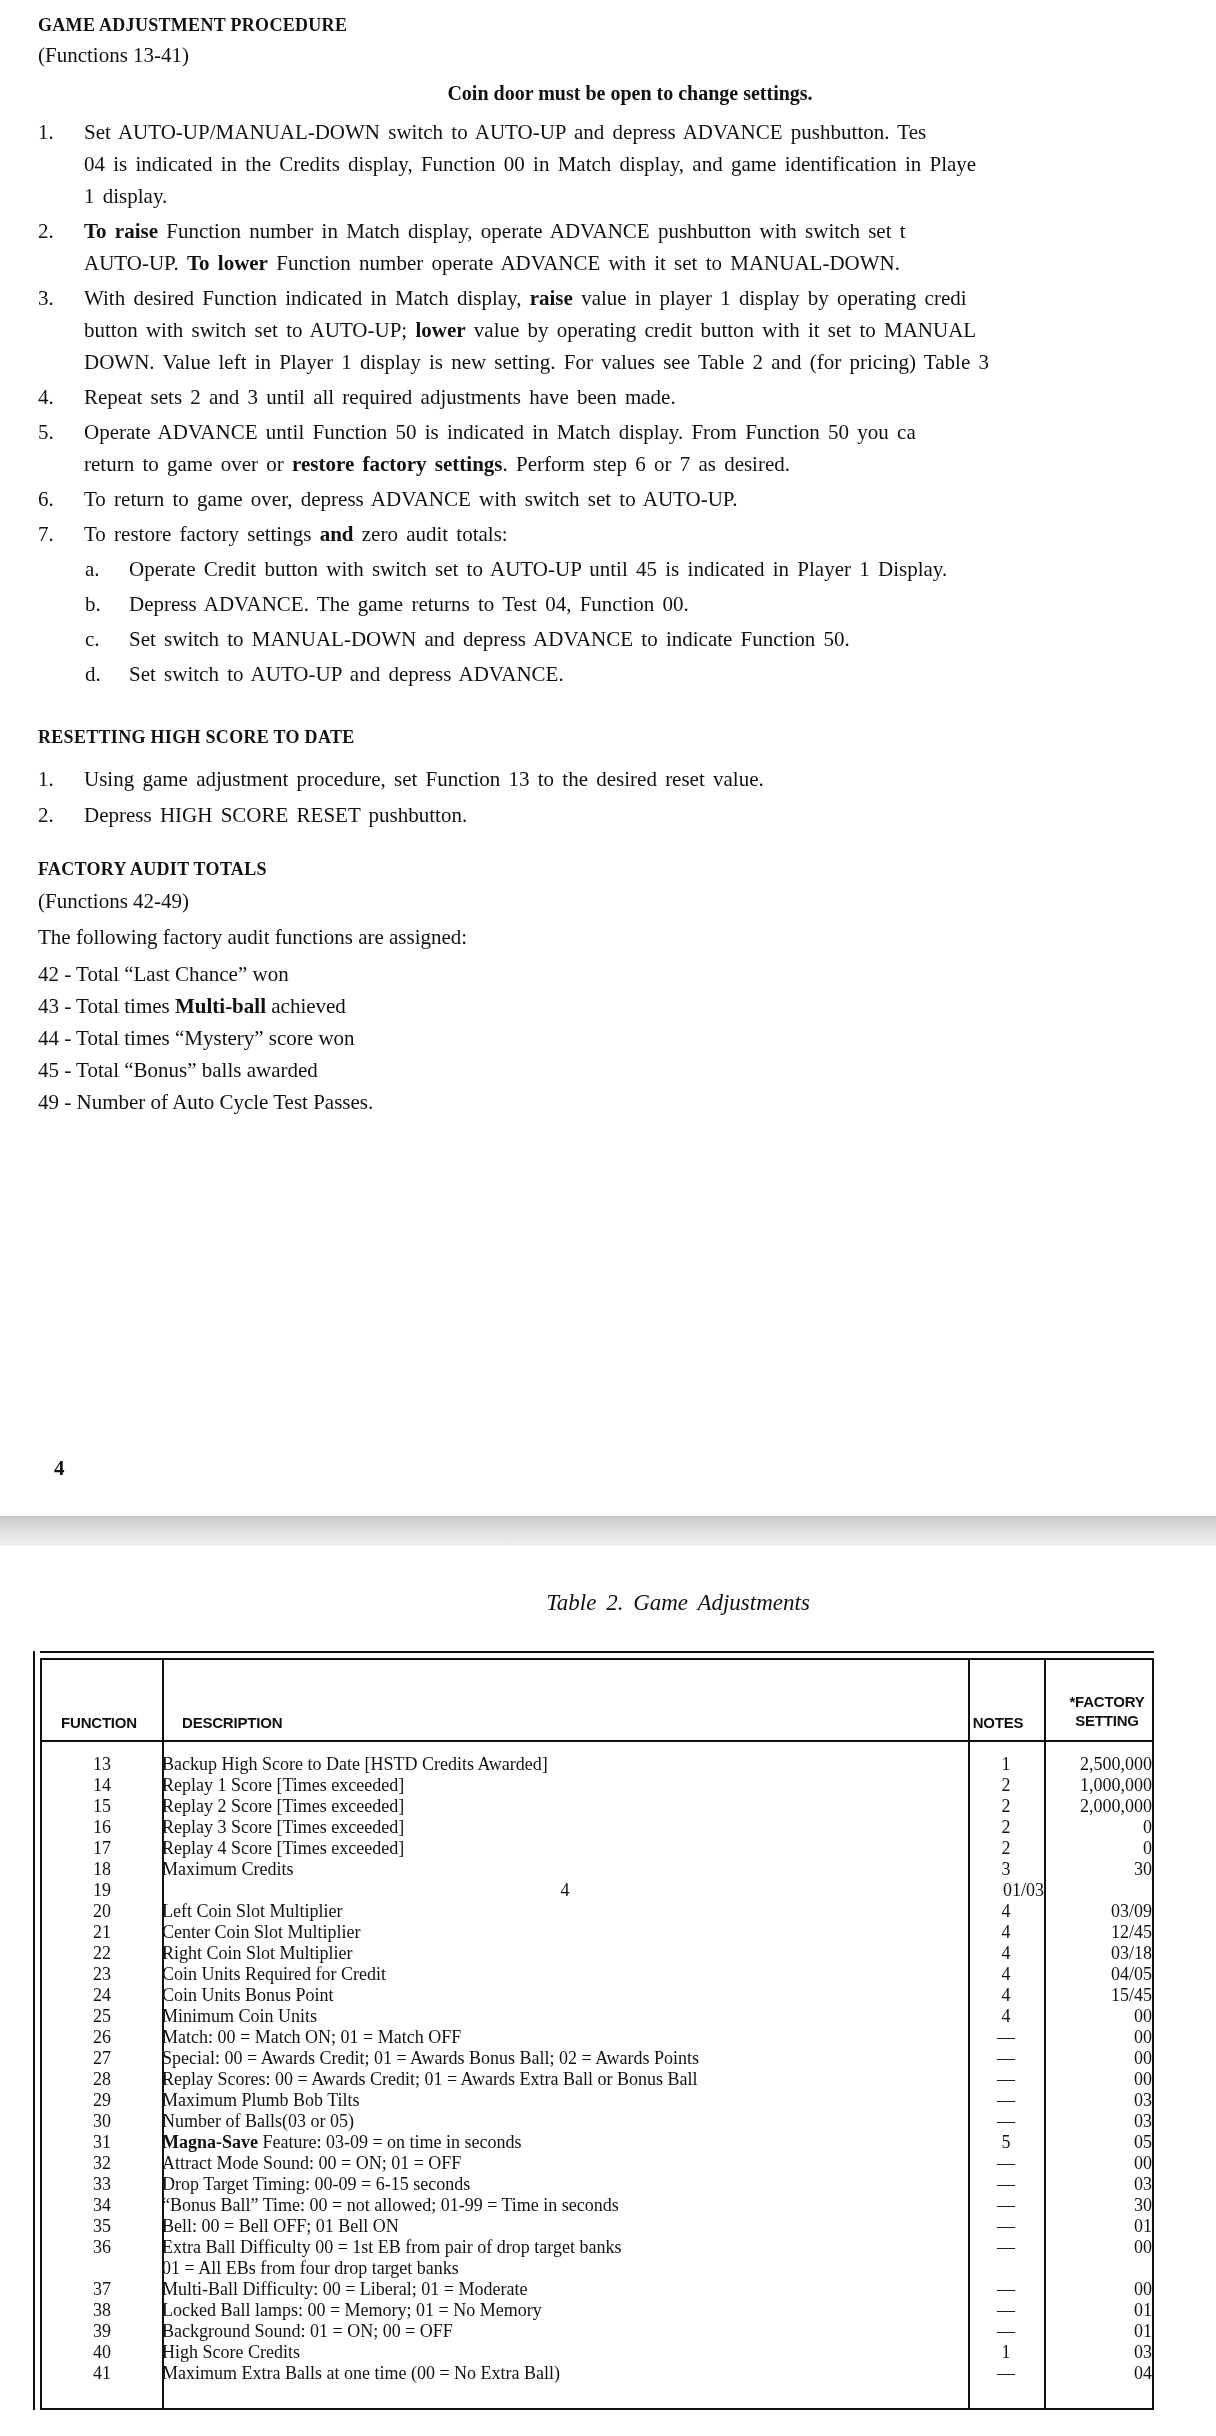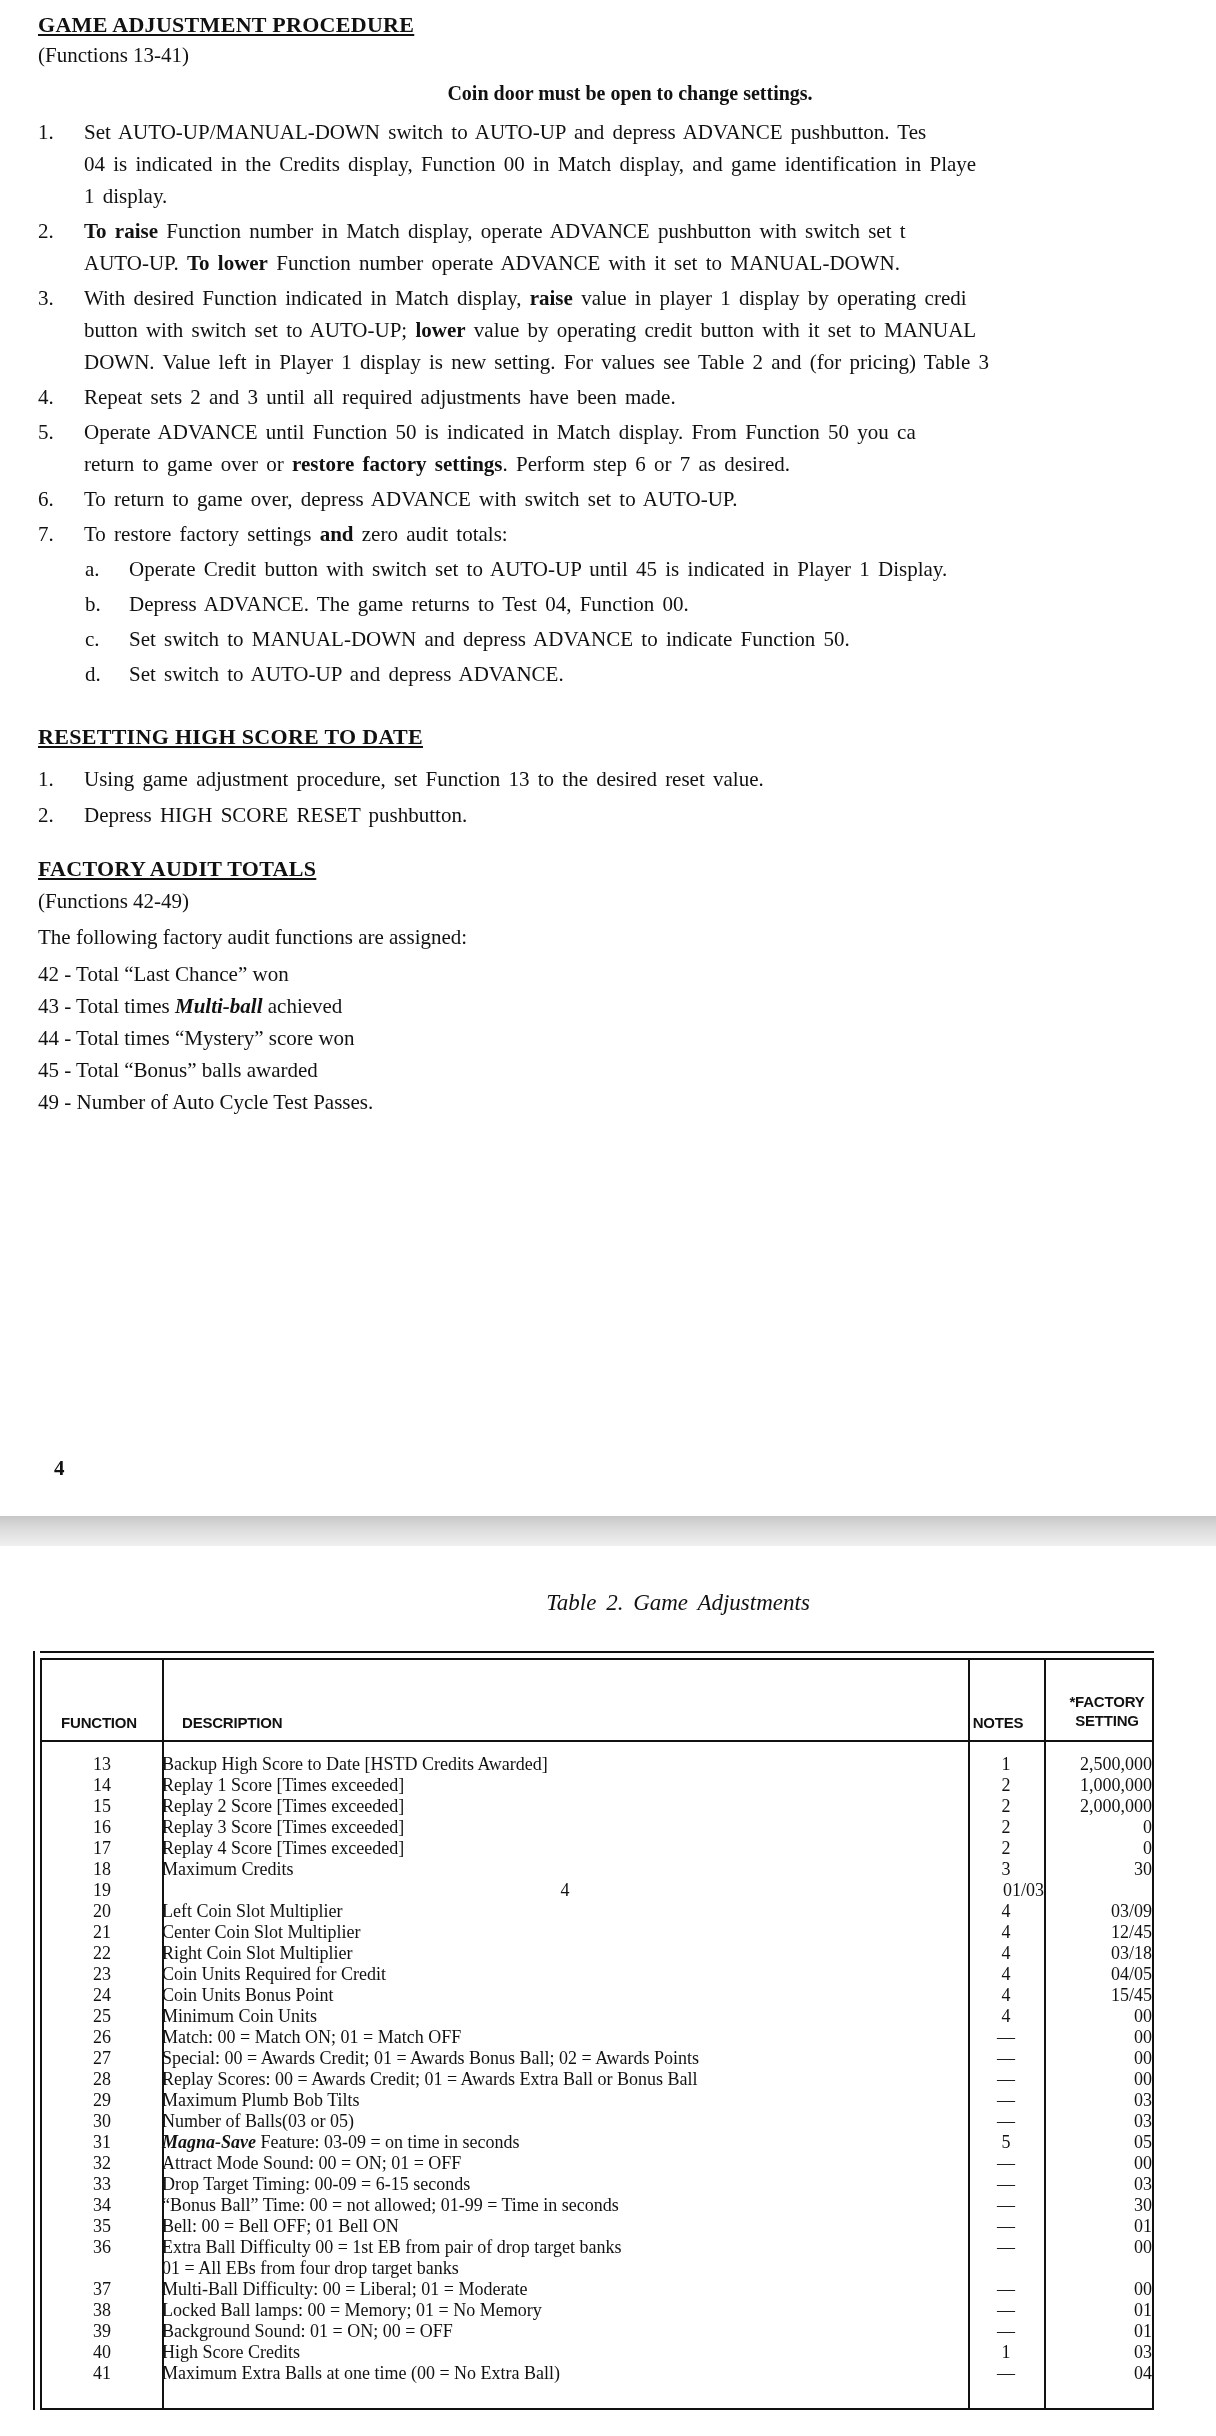--- a/index.html
+++ b/index.html
@@ -3,25 +3,25 @@
 <meta charset="utf-8">
 <style>
   html,body{margin:0;padding:0;}
   body{
     width:1216px;height:2436px;position:relative;overflow:hidden;
     background:#ffffff;color:#111;
     font-family:"Liberation Serif",serif;
     -webkit-font-smoothing:antialiased;
   }
   .b{font-weight:bold;}
-  .i{font-style:italic;}
+  .i{}
 
   
   #p1-header{position:absolute;top:12px;left:38px;}
-  .h1{font-size:22px;font-weight:bold;letter-spacing:.3px;line-height:26px;text-decoration:underline;}
+  .h1{font-size:18px;font-weight:bold;letter-spacing:.3px;line-height:26px;}
   .subtl{font-size:21px;line-height:26px;margin-top:4px;}
   #notice{position:absolute;top:82px;left:0;width:100%;text-align:center;
           font-size:20px;font-weight:bold;transform:translateX(22px);}
 
   #steps{position:absolute;top:116px;left:38px;right:0;}
   .step{display:flex;margin-bottom:3px;font-size:21px;line-height:32px;}
   .step .num{flex:0 0 46px;}
   .step.indent{margin-left:47px;}
   .step.indent .num{flex:0 0 44px;}
   .tline{white-space:pre;word-spacing:3px;}

